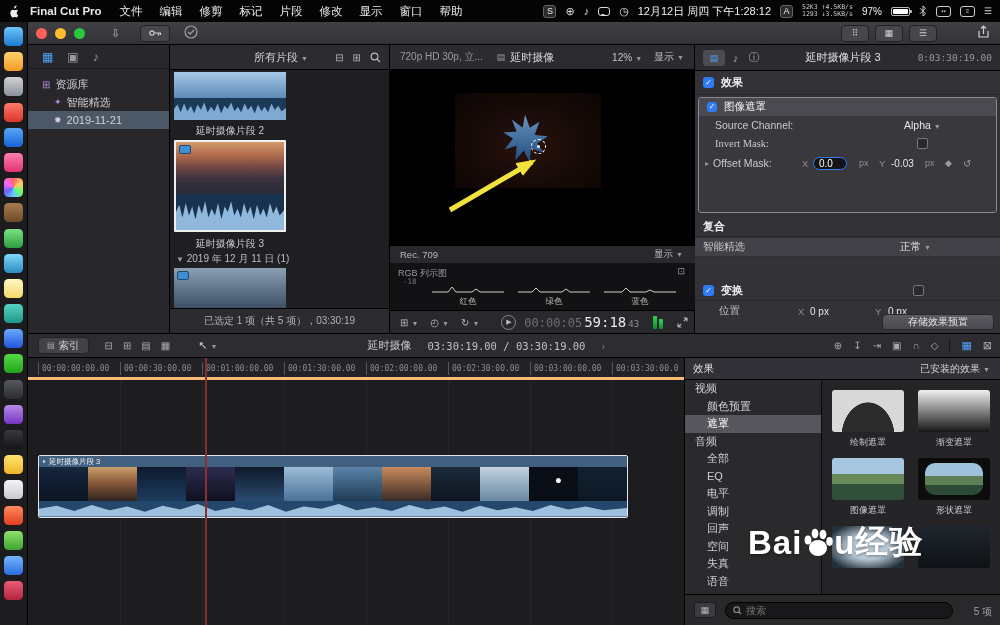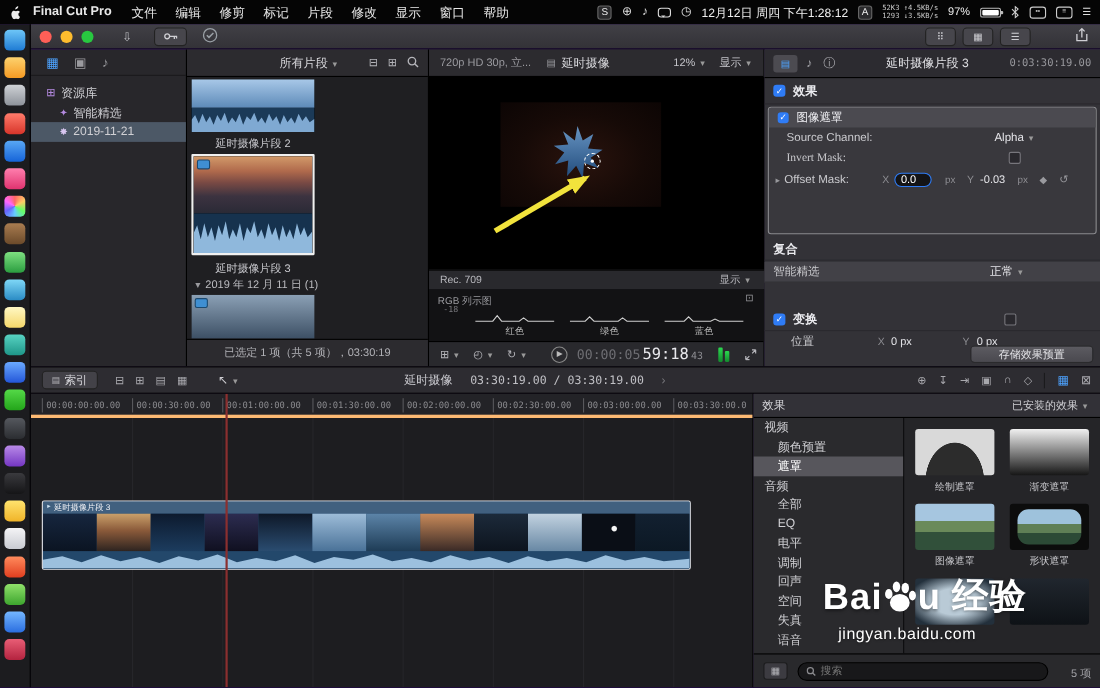--- a/index.html
+++ b/index.html
@@ -558,18 +558,17 @@
     <div class="brand">
       <span>Bai</span>
       <svg width="30" height="32" viewBox="0 0 30 32" style="margin:0 1px;">
         <ellipse cx="15" cy="21" rx="9" ry="8" fill="#fff"></ellipse>
         <ellipse cx="5" cy="13" rx="3.4" ry="4.6" fill="#fff"></ellipse>
         <ellipse cx="12" cy="6.5" rx="3.4" ry="4.8" fill="#fff"></ellipse>
         <ellipse cx="20" cy="7.5" rx="3.4" ry="4.8" fill="#fff"></ellipse>
         <ellipse cx="26.5" cy="14.5" rx="3.2" ry="4.4" fill="#fff"></ellipse>
       </svg>
       <span>u</span>
-      <span style="margin-left:10px;">经验</span>
-    </div>
-    <div class="url">jingyan.baidu.com</div>
+      <span style="">经验</span>
+    </div>
   </div>
 
 </div>
 
 </body></html>

